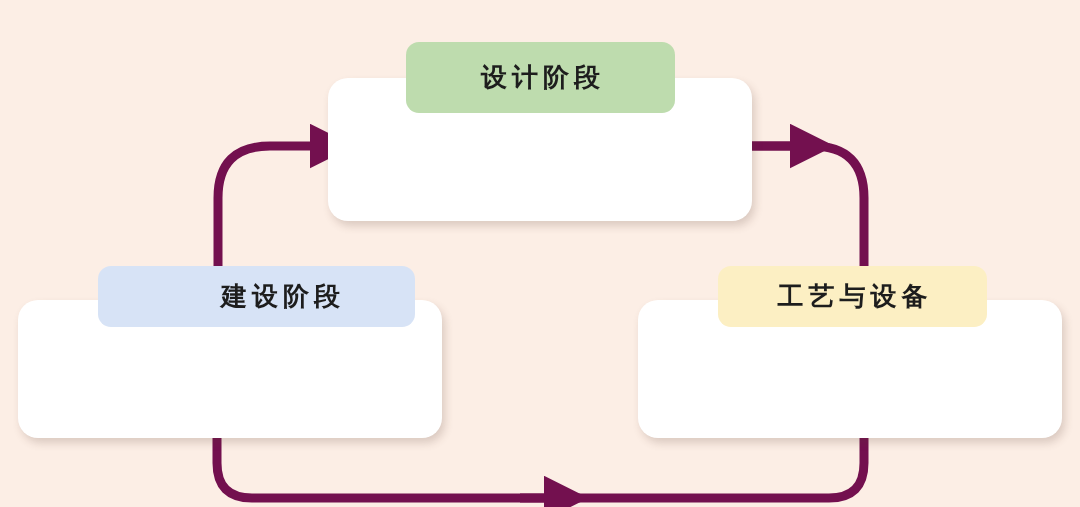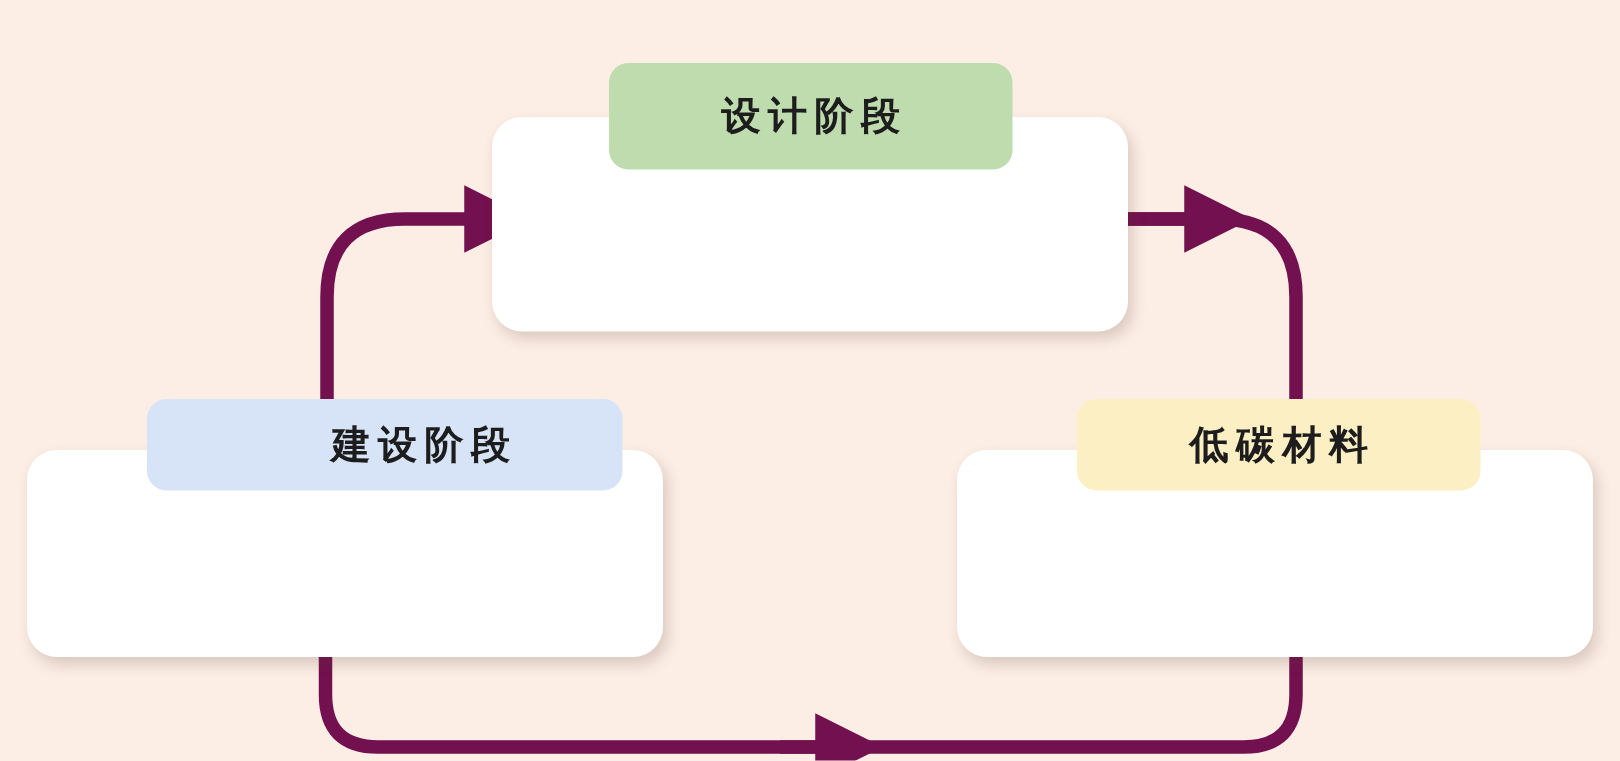--- a/index.html
+++ b/index.html
@@ -111,17 +111,17 @@
   <div class="card-body" id="body-design">绿色道路网络优化和能源布局设计</div>
 
   <div class="card" id="card-construction"></div>
   <div class="badge" id="badge-construction">
     <span class="badge-text">建设阶段</span>
   </div>
   <div class="card-body" id="body-construction">低碳材料、工艺与设备</div>
 
   <div class="card" id="card-operation"></div>
   <div class="badge" id="badge-operation">
-    <span class="badge-text">低碳材料</span>
+    <span class="badge-text">工艺与设备</span>
   </div>
   <div class="card-body" id="body-operation">智慧能源管理系统、低碳养护与碳汇赋能</div>
 
 </div>
 
 </body></html>

